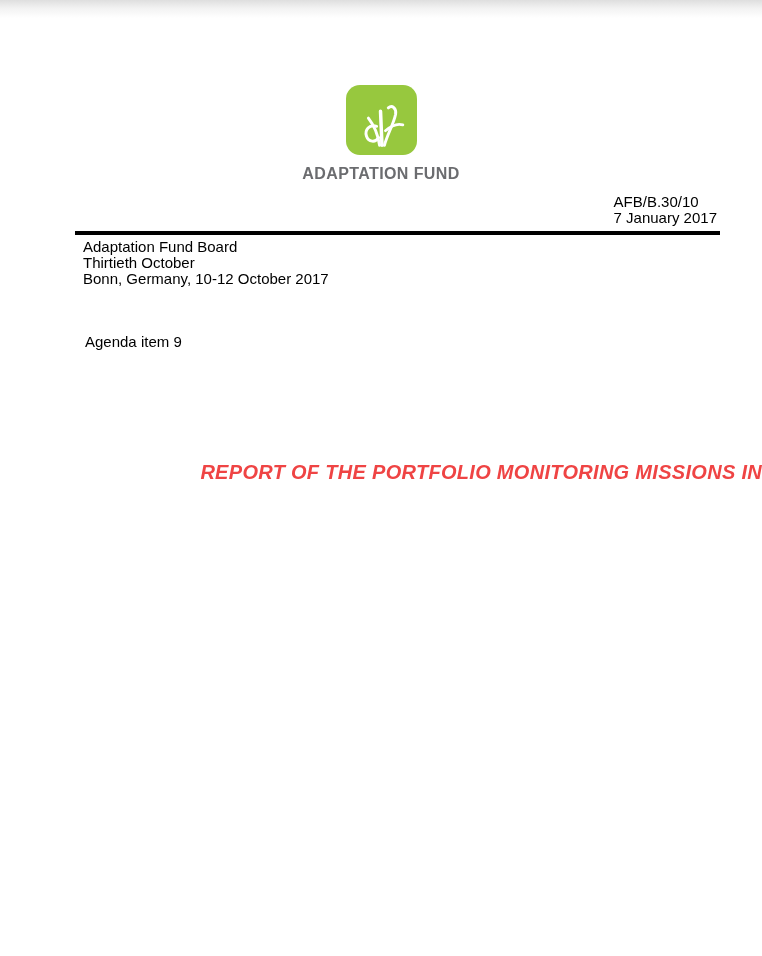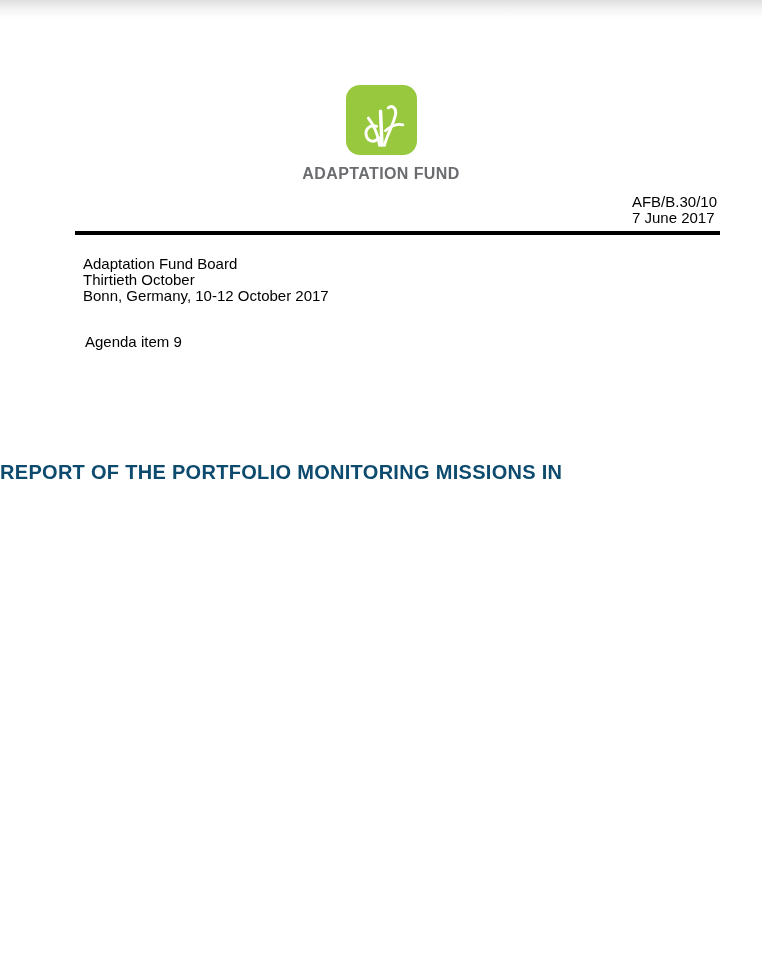--- a/index.html
+++ b/index.html
@@ -57,43 +57,44 @@
     position: absolute;
     left: 75px;
     top: 231px;
     width: 645px;
     height: 4px;
     background: #000000;
   }
   .meeting-info {
     position: absolute;
     left: 83px;
-    top: 256px;
+    top: 239px;
     font-size: 15px;
     line-height: 16px;
     white-space: nowrap;
   }
   .agenda-item {
     position: absolute;
     left: 85px;
     top: 334px;
     font-size: 15px;
     line-height: 16px;
   }
   .doc-title {
     position: absolute;
     left: 0;
     top: 460px;
     width: 100%;
-    text-align: left;
+    text-align: right;
     font-size: 20px;
     font-weight: 700;
     line-height: 24px;
     letter-spacing: 0.3px;
-    color: #0c4a6e;
+    color: #ef4444;
+    font-style: italic;
   }
 </style>
 </head>
 <body>
 
 <div class="page">
 
   <div class="top-shadow"></div>
 
   <div class="logo-block">
@@ -111,21 +112,21 @@
 
           <path d="M31,42.5 C23.5,40 18.5,46 20.5,52.5 C22.5,59 30,59.5 33,54" stroke-width="3"></path>
         </g>
       </svg>
     </span>
     <div class="logo-wordmark">ADAPTATION FUND</div>
   </div>
 
   <div class="doc-ref">
     <div>AFB/B.30/10</div>
-    <div>7 June 2017</div>
+    <div>7 January 2017</div>
   </div>
 
   <div class="header-rule"></div>
 
   <div class="meeting-info">
     <div>Adaptation Fund Board</div>
     <div>Thirtieth October</div>
     <div>Bonn, Germany, 10-12 October 2017</div>
   </div>
 

